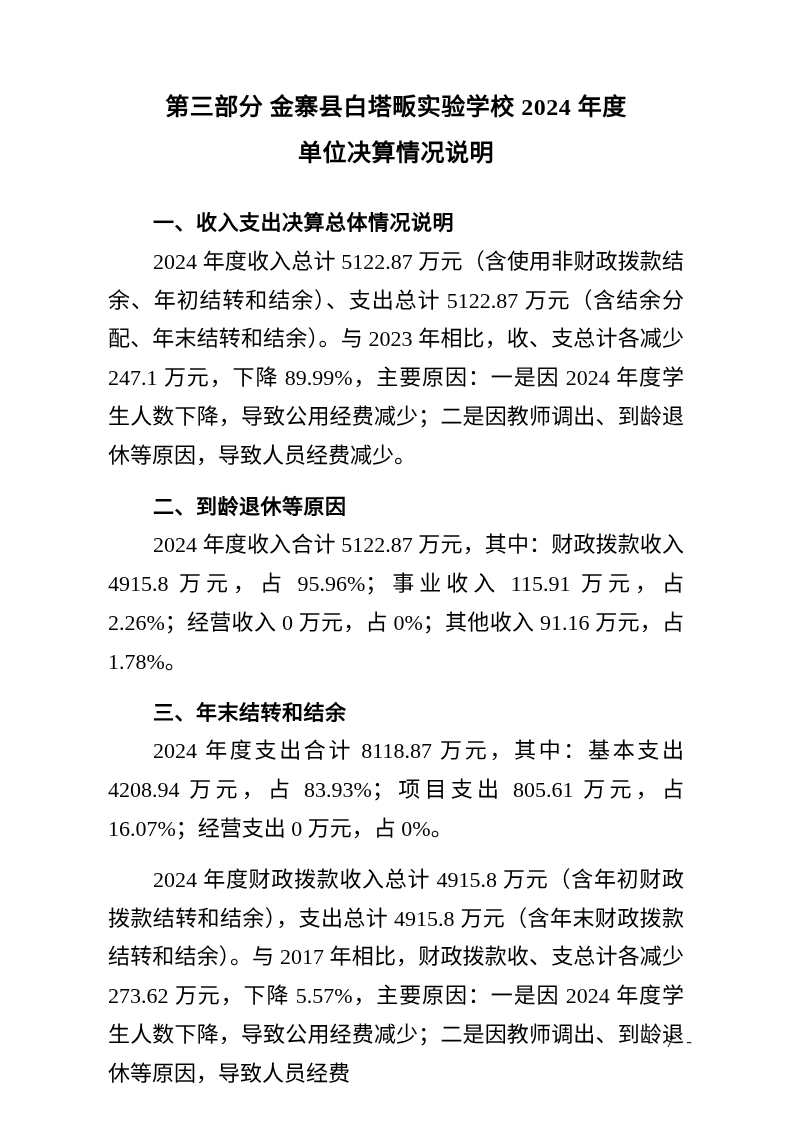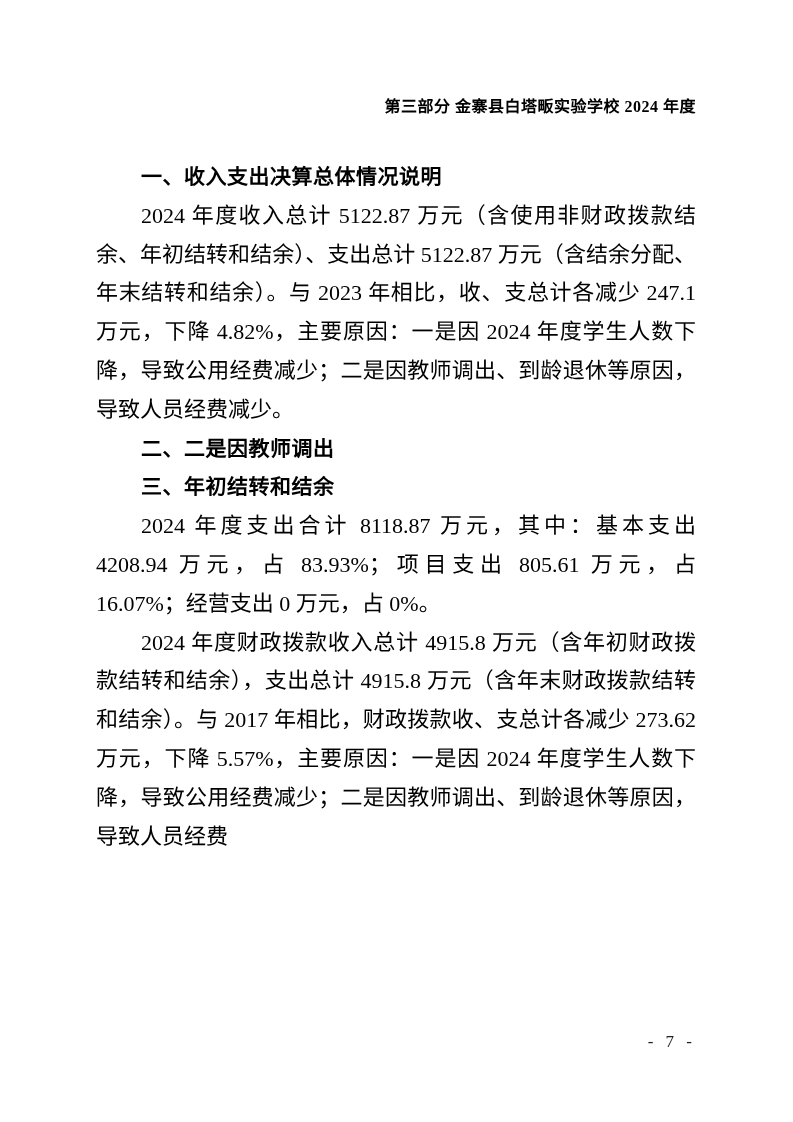--- a/index.html
+++ b/index.html
@@ -20,30 +20,30 @@
     inset: 0;
     background: #ffffff;
   }
   .content {
     padding: 84px 97px 0 96px; 
   }
   .doc-title {
     margin: 0 0 28px 0;
     font-family: "Liberation Serif", "DejaVu Serif", serif;
     font-weight: bold;
-    font-size: 16px;
+    font-size: 24px;
     line-height: 46px;
-    text-align: right;
+    text-align: center;
     letter-spacing: 0.5px;
   }
   .doc-title .title-line {
     display: block;
   }
   .section {
-    margin: 0;
+    margin: 12px;
   }
   .section-heading {
     margin: 0;
     font-family: "Liberation Sans", "DejaVu Sans", sans-serif;
     font-weight: bold;
     font-size: 21px;
     line-height: 38.8px;
     text-indent: 45px;
     letter-spacing: 0.5px;
   }
@@ -66,33 +66,35 @@
   }
 </style>
 </head>
 <body>
 
 <div class="page">
   <div class="content">
 
     <h1 class="doc-title">
       <span class="title-line">第三部分 金寨县白塔畈实验学校 2024 年度</span>
+      <span class="title-line">单位决算情况说明</span>
     </h1>
 
     <div class="section">
       <h2 class="section-heading">一、收入支出决算总体情况说明</h2>
-      <p class="para">2024 年度收入总计 5122.87 万元（含使用非财政拨款结余、年初结转和结余）、支出总计 5122.87 万元（含结余分配、年末结转和结余）。与 2023 年相比，收、支总计各减少 247.1 万元，下降 4.82%，主要原因：一是因 2024 年度学生人数下降，导致公用经费减少；二是因教师调出、到龄退休等原因，导致人员经费减少。</p>
+      <p class="para">2024 年度收入总计 5122.87 万元（含使用非财政拨款结余、年初结转和结余）、支出总计 5122.87 万元（含结余分配、年末结转和结余）。与 2023 年相比，收、支总计各减少 247.1 万元，下降 89.99%，主要原因：一是因 2024 年度学生人数下降，导致公用经费减少；二是因教师调出、到龄退休等原因，导致人员经费减少。</p>
     </div>
 
     <div class="section">
-      <h2 class="section-heading">二、二是因教师调出</h2>
+      <h2 class="section-heading">二、到龄退休等原因</h2>
+      <p class="para">2024 年度收入合计 5122.87 万元，其中：财政拨款收入 4915.8 万元，占 95.96%；事业收入 115.91 万元，占 2.26%；经营收入 0 万元，占 0%；其他收入 91.16 万元，占 1.78%。</p>
     </div>
 
     <div class="section">
-      <h2 class="section-heading">三、年初结转和结余</h2>
+      <h2 class="section-heading">三、年末结转和结余</h2>
       <p class="para">2024 年度支出合计 8118.87 万元，其中：基本支出 4208.94 万元，占 83.93%；项目支出 805.61 万元，占 16.07%；经营支出 0 万元，占 0%。</p>
     </div>
 
     <div class="section">
       <p class="para">2024 年度财政拨款收入总计 4915.8 万元（含年初财政拨款结转和结余），支出总计 4915.8 万元（含年末财政拨款结转和结余）。与 2017 年相比，财政拨款收、支总计各减少 273.62 万元，下降 5.57%，主要原因：一是因 2024 年度学生人数下降，导致公用经费减少；二是因教师调出、到龄退休等原因，导致人员经费</p>
     </div>
 
   </div>
 
   <div class="footer">- 7 -</div>

